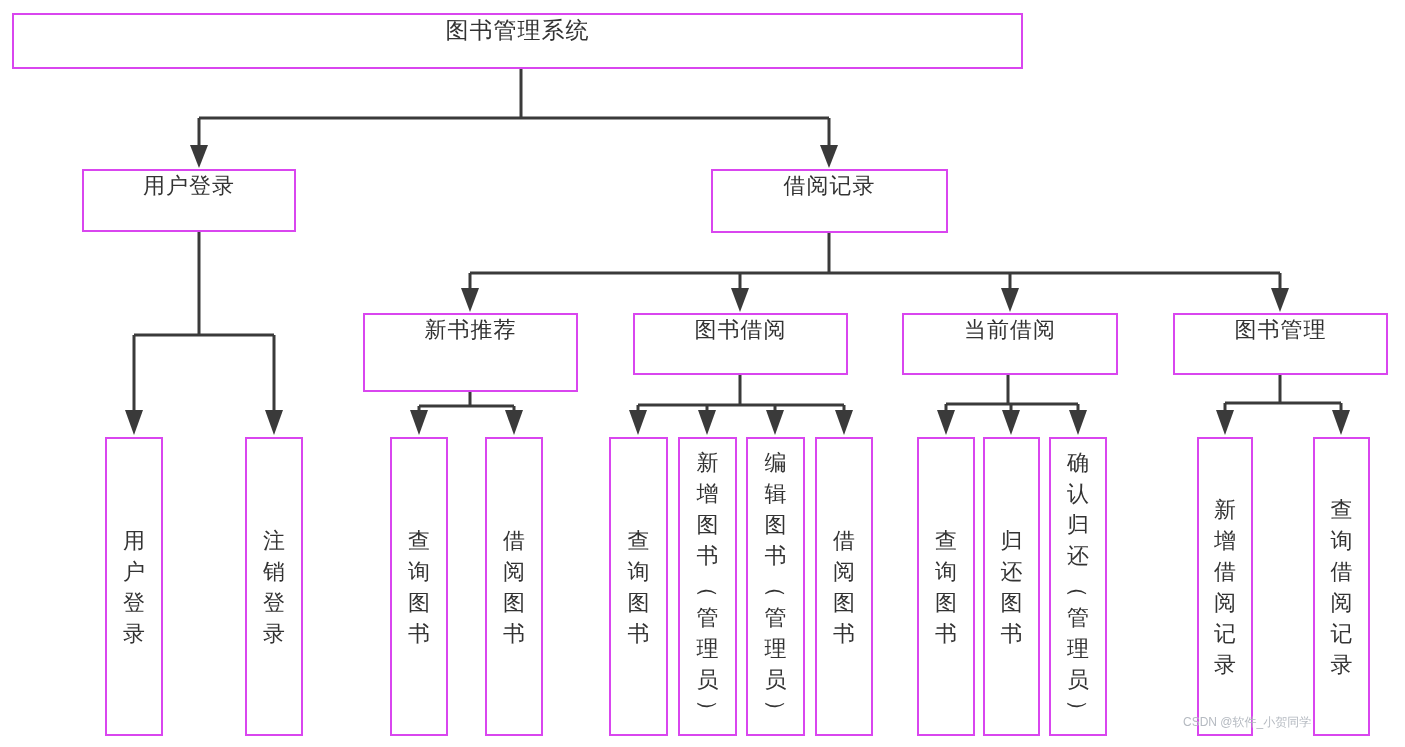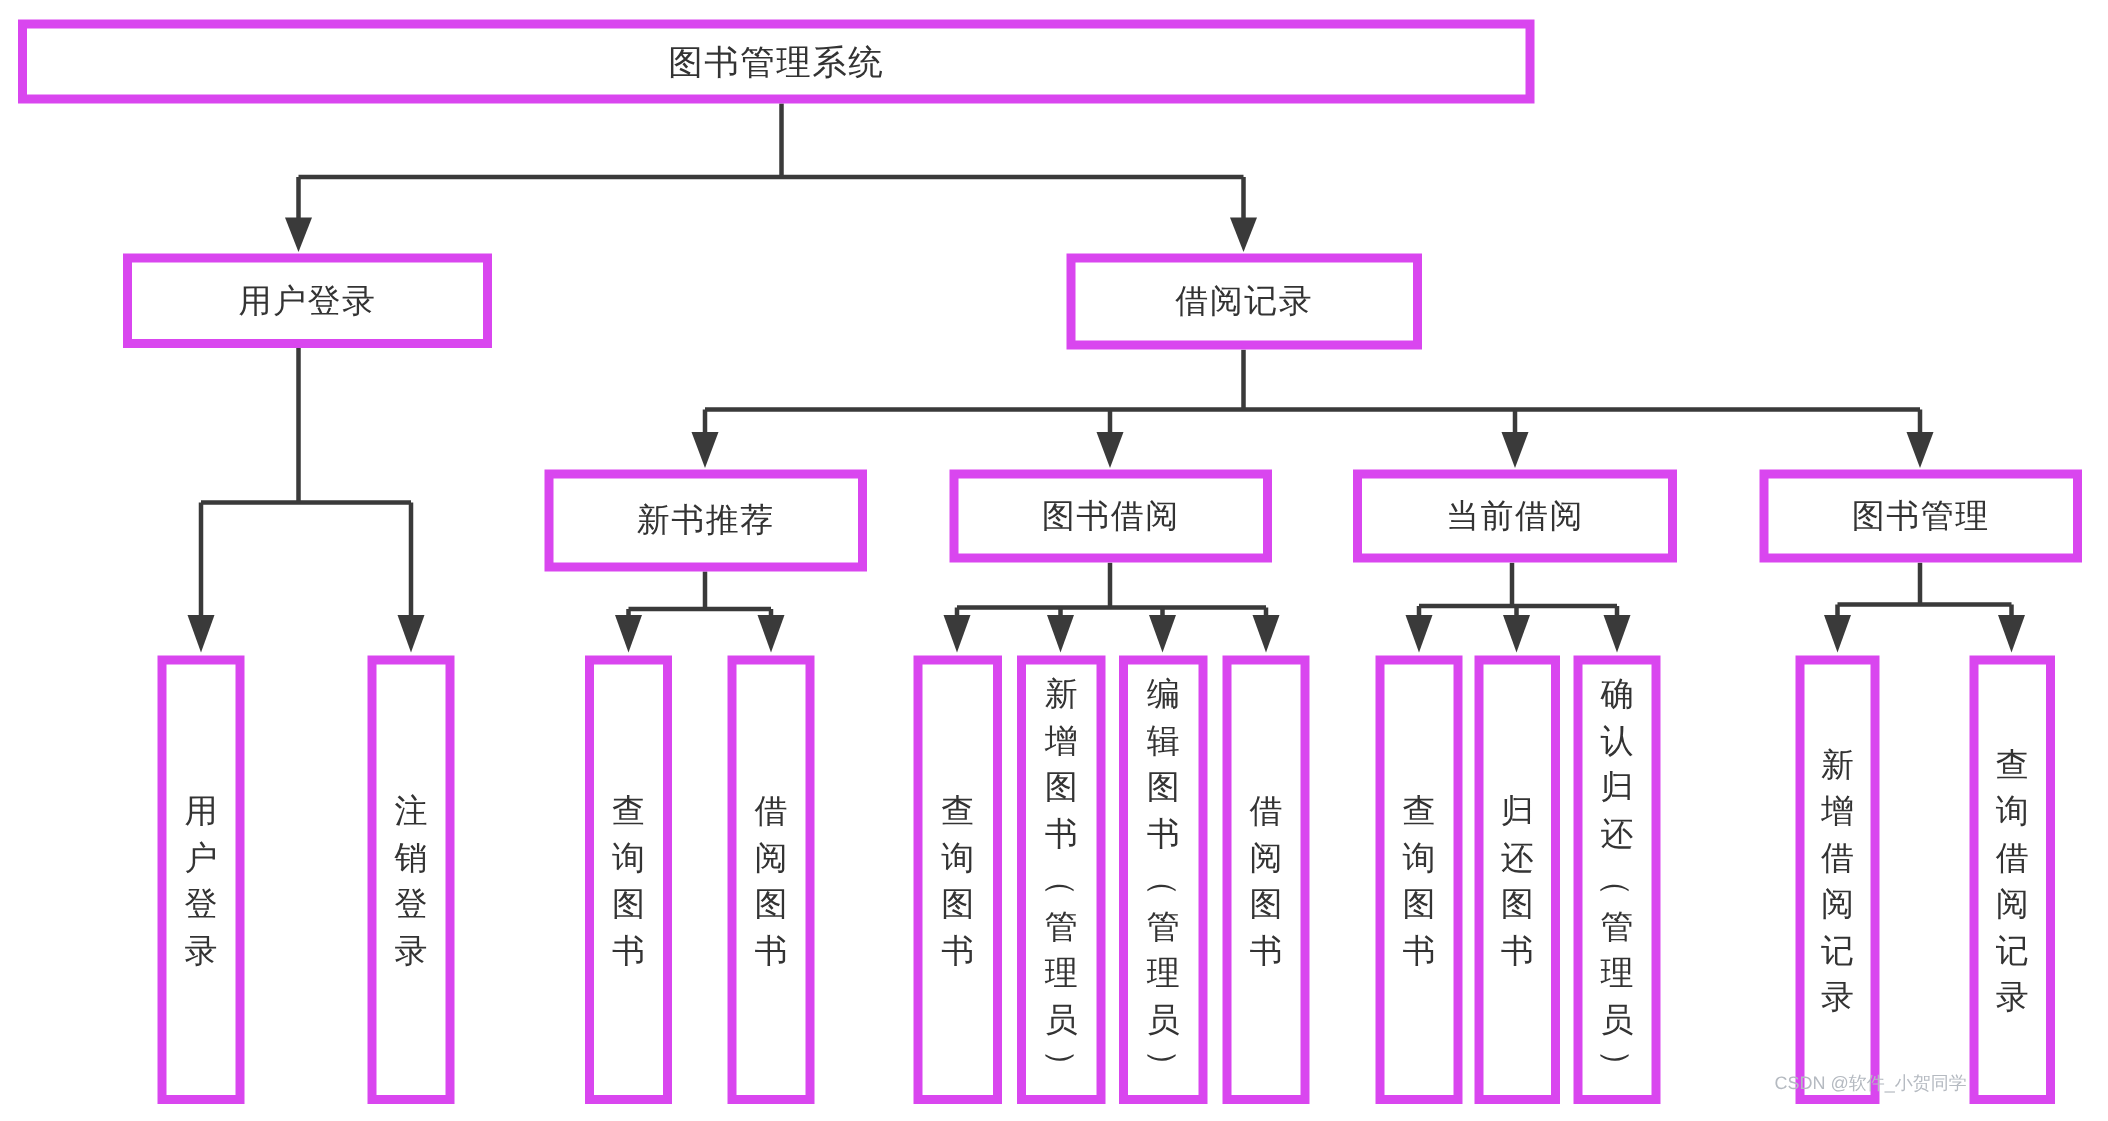--- a/index.html
+++ b/index.html
@@ -10,23 +10,22 @@
     height: 747px;
     background: #ffffff;
     font-family: "Liberation Sans", "DejaVu Sans", sans-serif;
     color: #333333;
     overflow: hidden;
   }
   svg.wires { position: absolute; left: 0; top: 0; z-index: 0; }
   .node {
     position: absolute;
     background: #ffffff;
-    border: 6px solid #d946ef;
+    border: 2px solid #d946ef;
     display: flex;
-    align-items: center;
     justify-content: center;
     z-index: 1;
   }
   .hbox .label { font-size: 22px; letter-spacing: 1px; white-space: nowrap; }
   .root .label { font-size: 23px; }
   .vbox .label {
     display: flex;
     flex-direction: column;
     align-items: center;
     justify-content: center;
@@ -80,28 +79,28 @@
       <polygon points="1069,410 1087,410 1078,435"></polygon>
       <polygon points="1216,410 1234,410 1225,435"></polygon>
       <polygon points="1332,410 1350,410 1341,435"></polygon>
     </g>
   </svg>
 
   <div class="node hbox root" style="left:12px;top:13px;width:1011px;height:56px">
     <span class="label">图书管理系统</span>
   </div>
 
-  <div class="node hbox" style="left:82px;top:169px;width:246px;height:63px">
+  <div class="node hbox" style="left:82px;top:169px;width:214px;height:63px">
     <span class="label">用户登录</span>
   </div>
   <div class="node hbox" style="left:711px;top:169px;width:237px;height:64px">
     <span class="label">借阅记录</span>
   </div>
 
-  <div class="node hbox" style="left:363px;top:313px;width:215px;height:68px">
+  <div class="node hbox" style="left:363px;top:313px;width:215px;height:79px">
     <span class="label">新书推荐</span>
   </div>
   <div class="node hbox" style="left:633px;top:313px;width:215px;height:62px">
     <span class="label">图书借阅</span>
   </div>
   <div class="node hbox" style="left:902px;top:313px;width:216px;height:62px">
     <span class="label">当前借阅</span>
   </div>
   <div class="node hbox" style="left:1173px;top:313px;width:215px;height:62px">
     <span class="label">图书管理</span>

